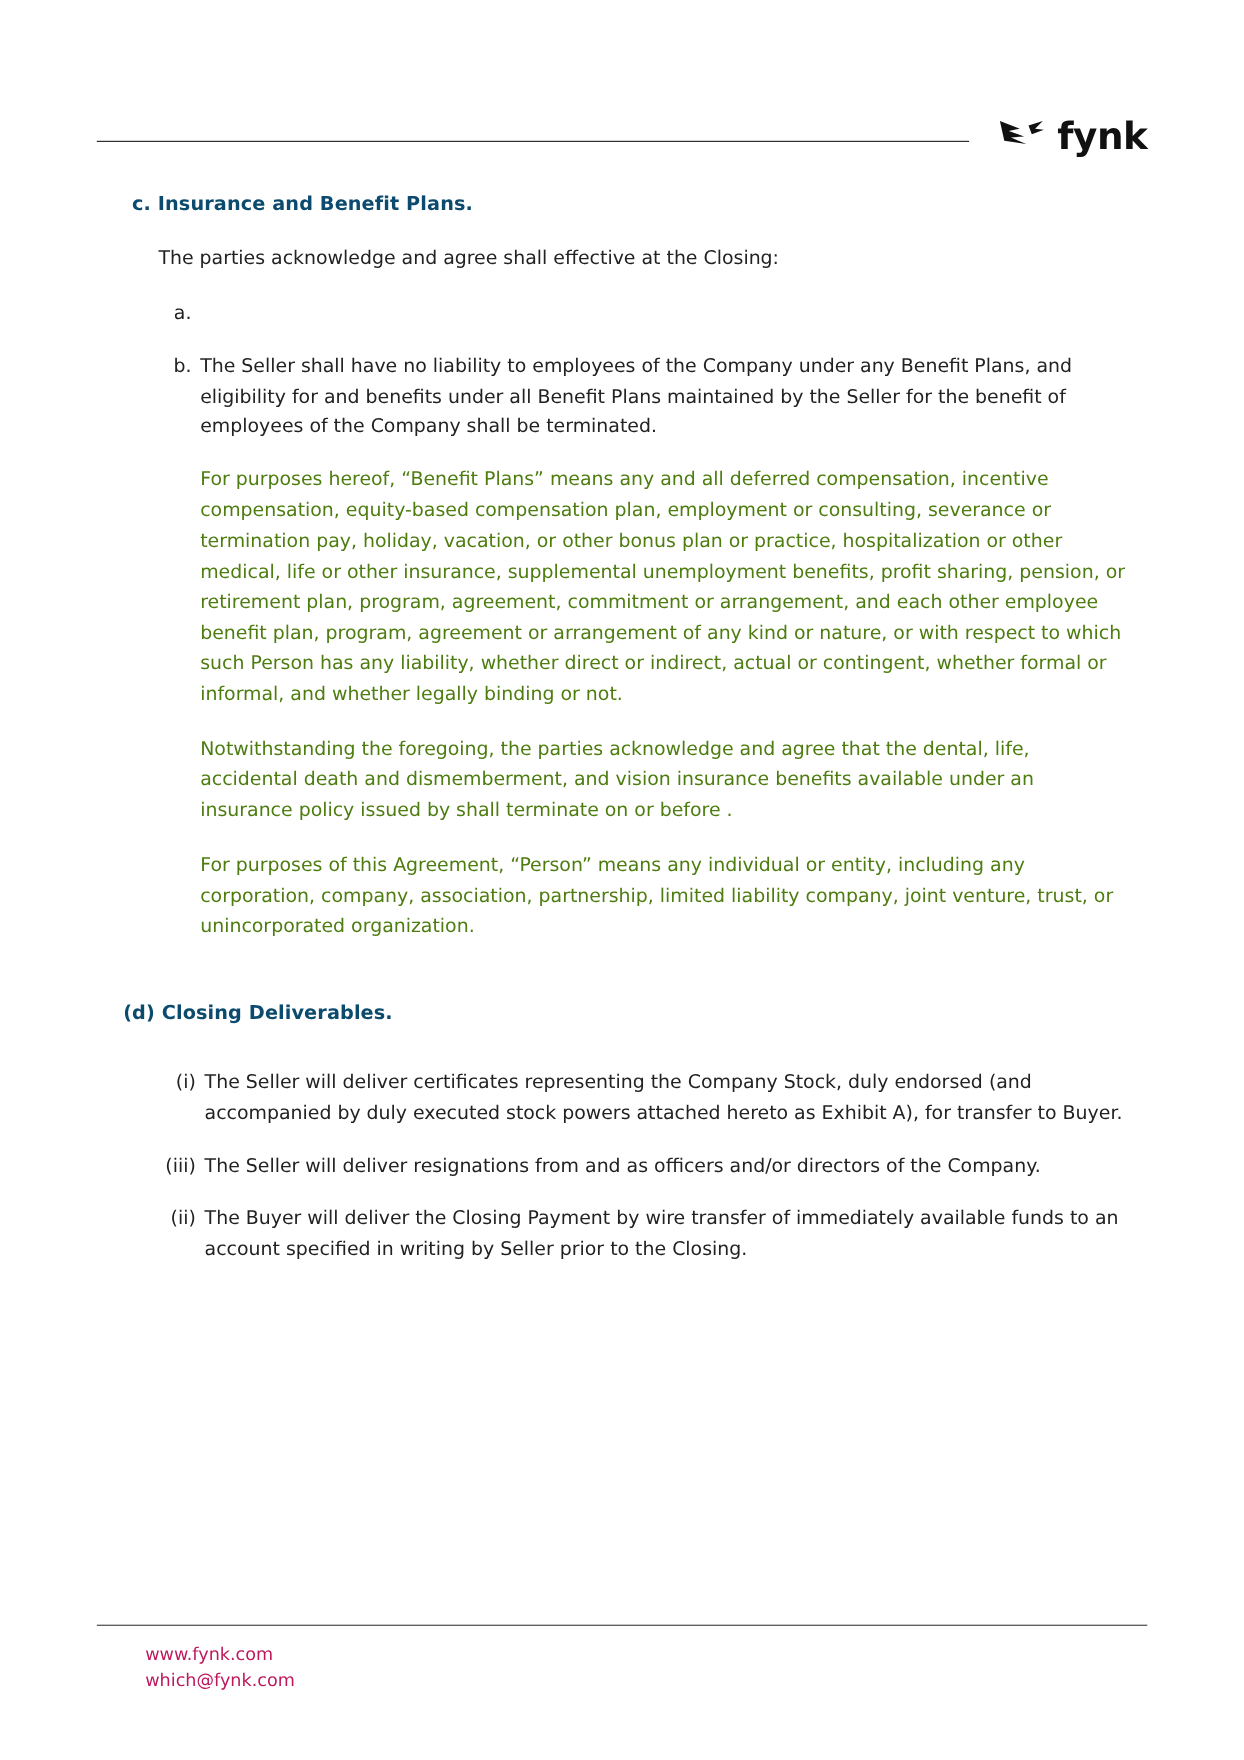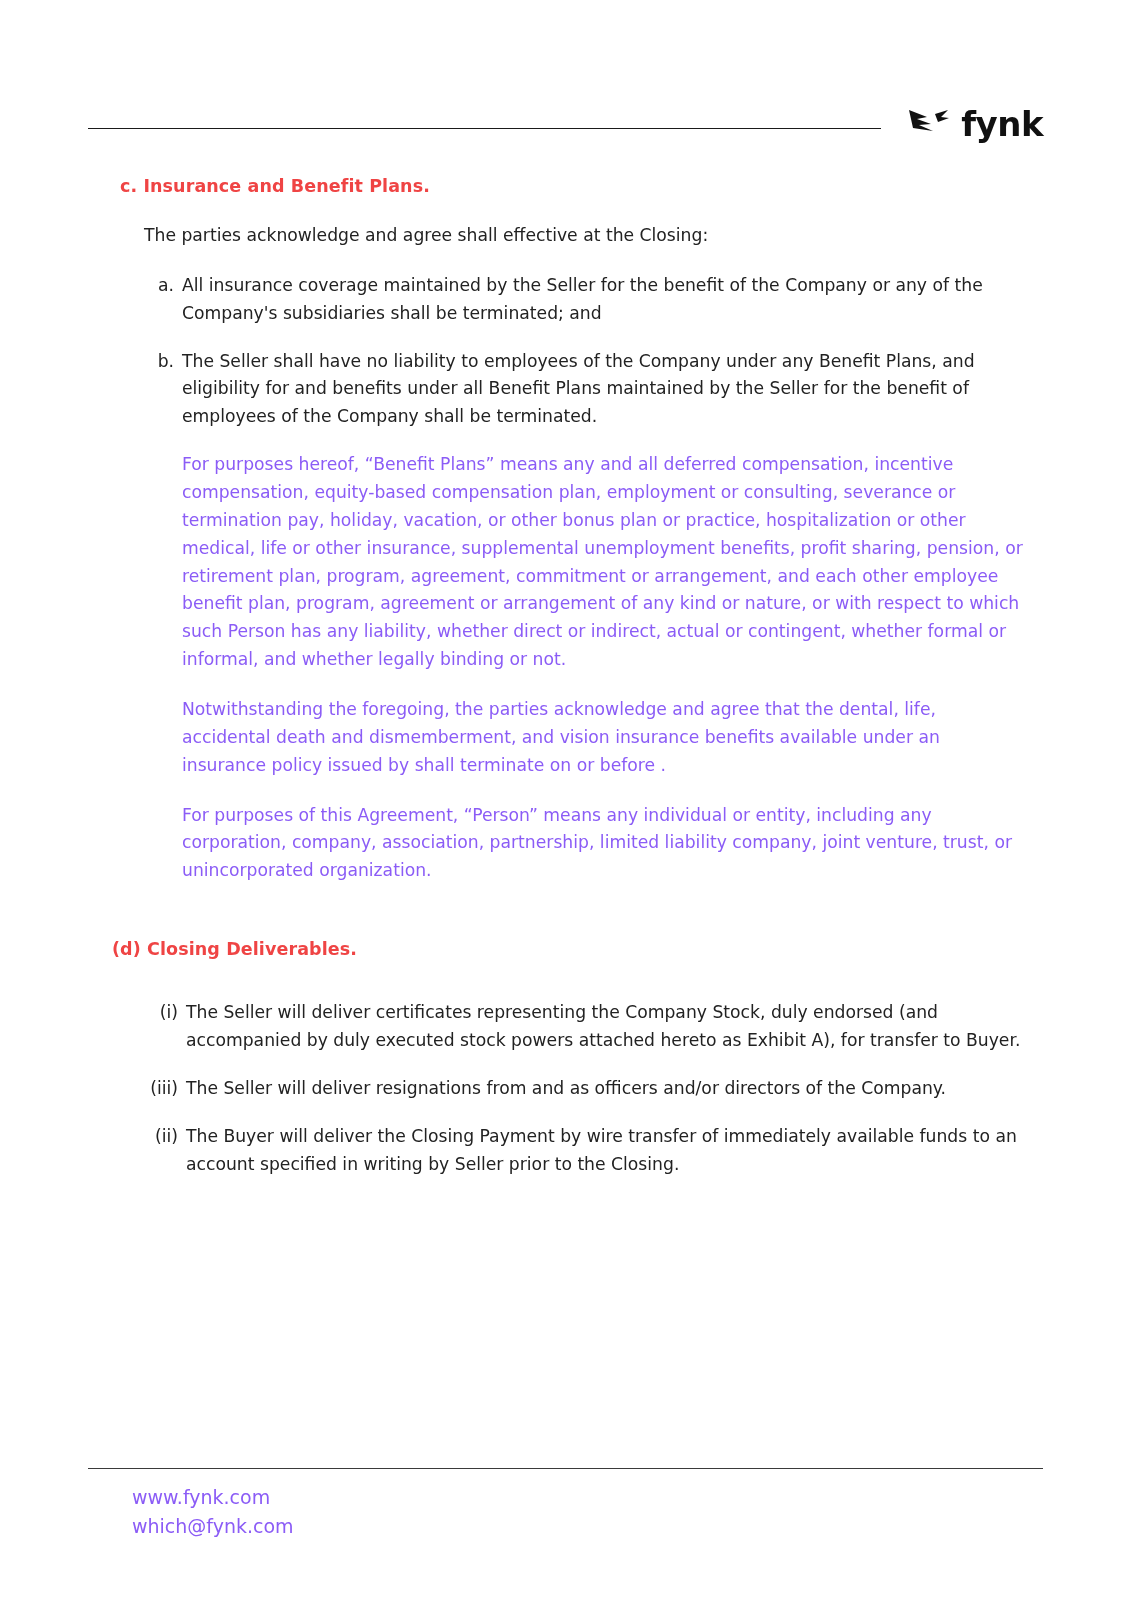--- a/index.html
+++ b/index.html
@@ -63,21 +63,21 @@
   .content {
     position: absolute;
     left: 88px;
     right: 88px;
     top: 176px;
   }
 
   .h-clause {
     font-size: 17.5px;
     font-weight: bold;
-    color: #ef4444;
+    color: #0c4a6e;
     margin: 0 0 26px 0;
     padding-left: 32px;
     letter-spacing: 0.1px;
   }
   .h-clause.second {
     padding-left: 24px;
     margin-top: 54px;
     margin-bottom: 40px;
   }
 
@@ -106,21 +106,21 @@
     text-align: right;
     padding-right: 8px;
   }
   .listitem .txt {
     flex: 1 1 auto;
   }
 
   .subpara {
     font-size: 17.2px;
     line-height: 1.62;
-    color: #8b5cf6;
+    color: #4d7c0f;
     margin: 0 0 22px 0;
     padding-left: 94px;
     padding-right: 16px;
   }
 
   .listitem.roman {
     padding-left: 52px;
   }
   .listitem.roman .marker {
     width: 38px;
@@ -132,23 +132,23 @@
     left: 88px;
     right: 88px;
     bottom: 60px;
   }
   .footer-rule {
     border-top: 1.4px solid #3a3a3a;
     margin-bottom: 14px;
   }
   .footer-lines {
     padding-left: 44px;
-    font-size: 19px;
+    font-size: 16px;
     line-height: 1.5;
-    color: #8b5cf6;
+    color: #be185d;
   }
 </style>
 </head>
 <body>
 
 <div class="page">
 
   <div class="header">
     <div class="header-rule"></div>
     <div class="brand">
@@ -161,21 +161,20 @@
   </div>
 
   <div class="content">
 
     <div class="h-clause">c. Insurance and Benefit Plans.</div>
 
     <p class="para">The parties acknowledge and agree shall effective at the Closing:</p>
 
     <div class="listitem">
       <span class="marker">a.</span>
-      <span class="txt">All insurance coverage maintained by the Seller for the benefit of the Company or any of the Company's subsidiaries shall be terminated; and</span>
     </div>
 
     <div class="listitem">
       <span class="marker">b.</span>
       <span class="txt">The Seller shall have no liability to employees of the Company under any Benefit Plans, and eligibility for and benefits under all Benefit Plans maintained by the Seller for the benefit of employees of the Company shall be terminated.</span>
     </div>
 
     <p class="subpara">For purposes hereof, “Benefit Plans” means any and all deferred compensation, incentive compensation, equity-based compensation plan, employment or consulting, severance or termination pay, holiday, vacation, or other bonus plan or practice, hospitalization or other medical, life or other insurance, supplemental unemployment benefits, profit sharing, pension, or retirement plan, program, agreement, commitment or arrangement, and each other employee benefit plan, program, agreement or arrangement of any kind or nature, or with respect to which such Person has any liability, whether direct or indirect, actual or contingent, whether formal or informal, and whether legally binding or not.</p>
     <p class="subpara">Notwithstanding the foregoing, the parties acknowledge and agree that the dental, life, accidental death and dismemberment, and vision insurance benefits available under an insurance policy issued by shall terminate on or before .</p>
     <p class="subpara">For purposes of this Agreement, “Person” means any individual or entity, including any corporation, company, association, partnership, limited liability company, joint venture, trust, or unincorporated organization.</p>

